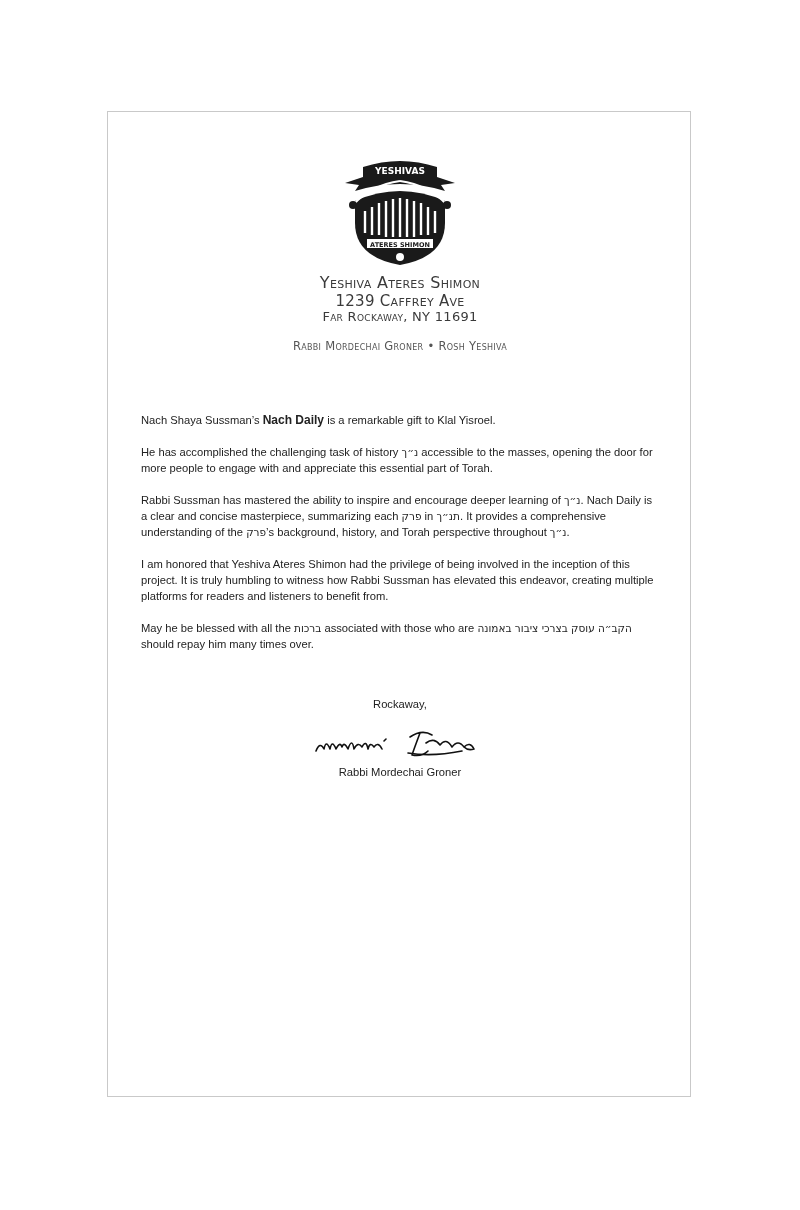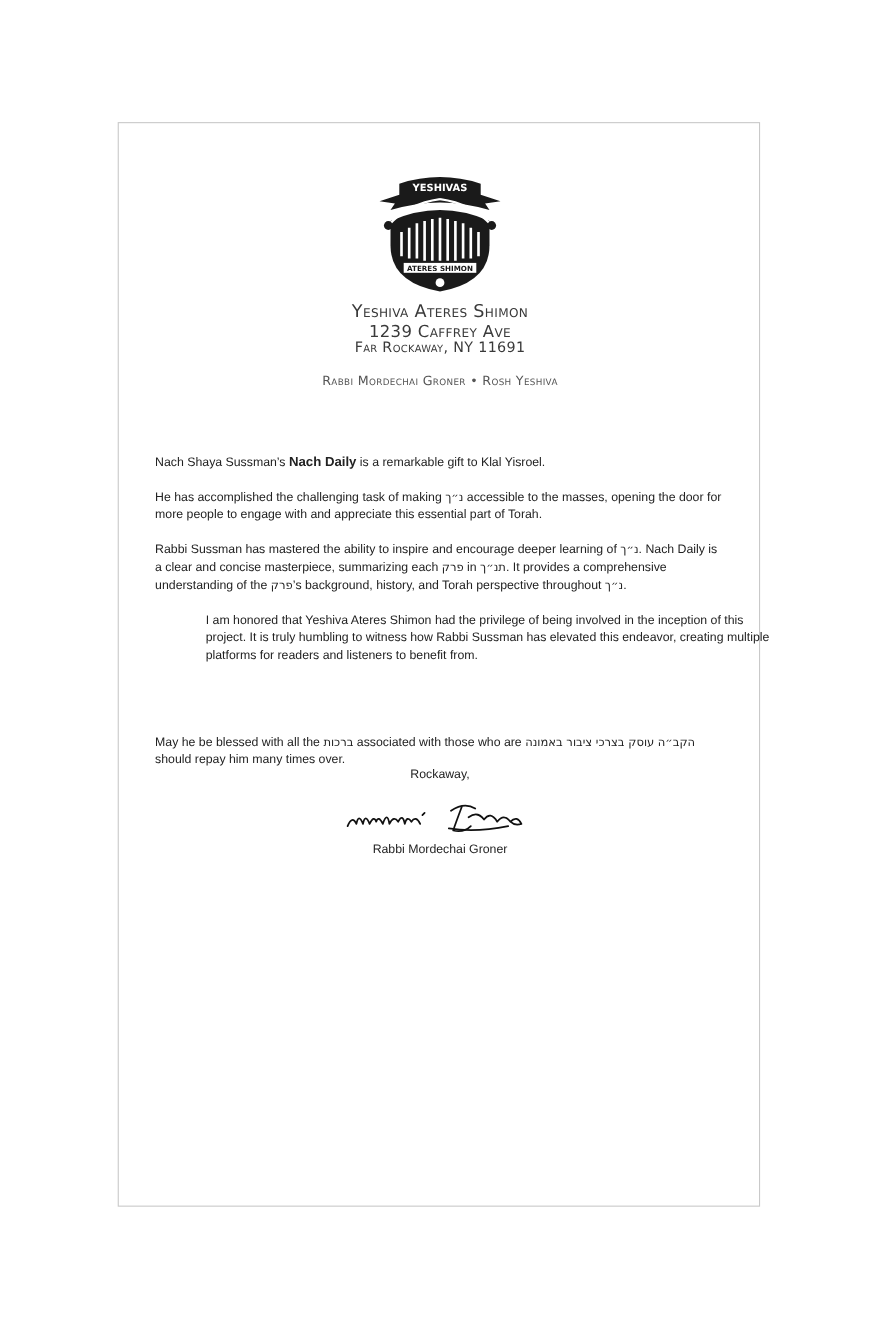--- a/index.html
+++ b/index.html
@@ -50,22 +50,22 @@
       left: 141px;
       width: 520px;
       font-family: "Liberation Sans", sans-serif;
       font-size: 11.2px;
       line-height: 16px;
       color: #222;
     }
     .p1 { top: 412px; }
     .p2 { top: 444px; }
     .p3 { top: 492px; }
-    .p4 { top: 556px; margin-left: 46px; }
-    .p5 { top: 620px; margin-top: 47px; }
+    .p4 { top: 556px; }
+    .p5 { top: 620px; }
     .body-text p { margin: 0; }
     .em-title { font-weight: bold; font-size: 12px; }
     .heb { font-family: "DejaVu Sans", sans-serif; font-size: 10.5px; }
     .closing {
       position: absolute;
       left: 300px;
       width: 200px;
       text-align: center;
       font-size: 11.2px;
       color: #222;
@@ -120,21 +120,21 @@
 <div class="letterhead lh-name">Yeshiva Ateres Shimon</div>
 <div class="letterhead lh-addr1">1239 Caffrey Ave</div>
 <div class="letterhead lh-addr2">Far Rockaway, NY 11691</div>
 <div class="letterhead lh-rabbi">Rabbi Mordechai Groner • Rosh Yeshiva</div>
 
 <div class="body-text p1">
   <p><span>Nach Shaya Sussman’s </span><span class="em-title">Nach Daily</span><span> is a remarkable gift to Klal Yisroel.</span></p>
 </div>
 
 <div class="body-text p2">
-  <p><span>He has accomplished the challenging task of making </span><span class="heb" dir="rtl">נ״ך</span><span> accessible to the masses, opening the door for more people to engage with and appreciate this essential part of Torah.</span></p>
+  <p><span>He has accomplished the challenging task of history </span><span class="heb" dir="rtl">נ״ך</span><span> accessible to the masses, opening the door for more people to engage with and appreciate this essential part of Torah.</span></p>
 </div>
 
 <div class="body-text p3">
   <p><span>Rabbi Sussman has mastered the ability to inspire and encourage deeper learning of </span><span class="heb" dir="rtl">נ״ך</span><span>. Nach Daily is a clear and concise masterpiece, summarizing each </span><span class="heb" dir="rtl">פרק</span><span> in </span><span class="heb" dir="rtl">תנ״ך</span><span>. It provides a comprehensive understanding of the </span><span class="heb" dir="rtl">פרק</span><span>’s background, history, and Torah perspective throughout </span><span class="heb" dir="rtl">נ״ך</span><span>.</span></p>
 </div>
 
 <div class="body-text p4">
   <p>I am honored that Yeshiva Ateres Shimon had the privilege of being involved in the inception of this project. It is truly humbling to witness how Rabbi Sussman has elevated this endeavor, creating multiple platforms for readers and listeners to benefit from.</p>
 </div>
 

